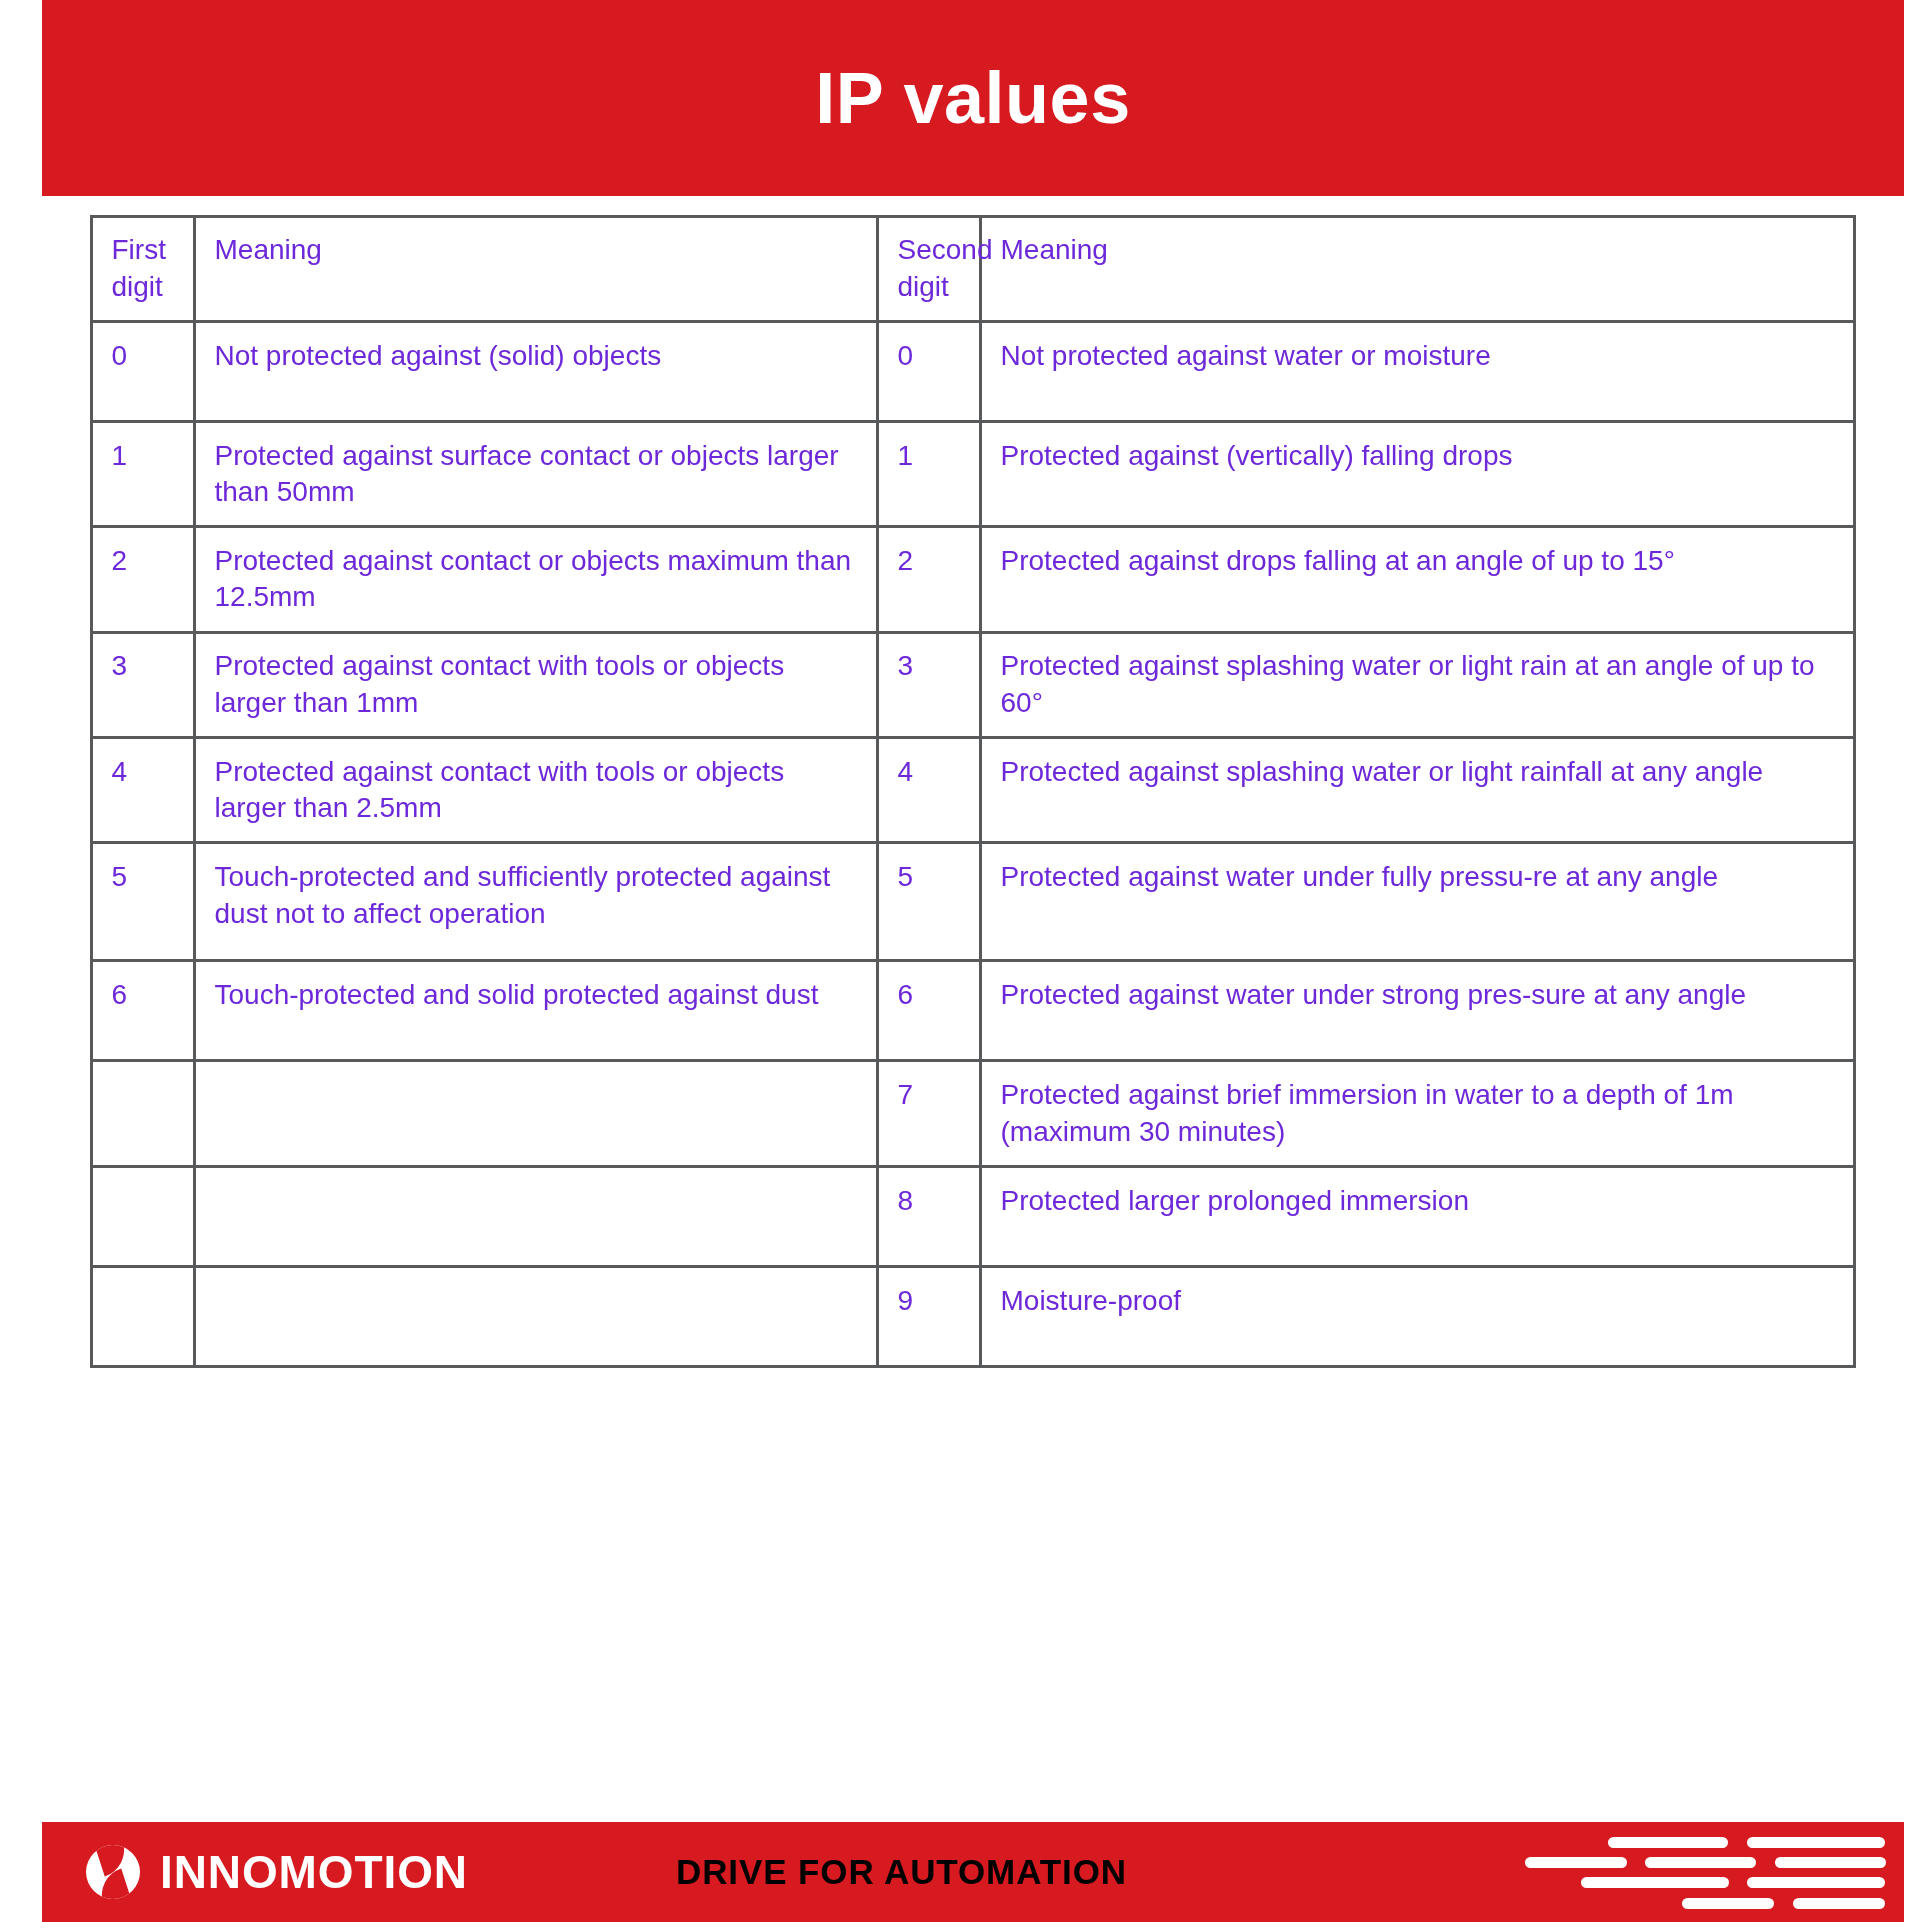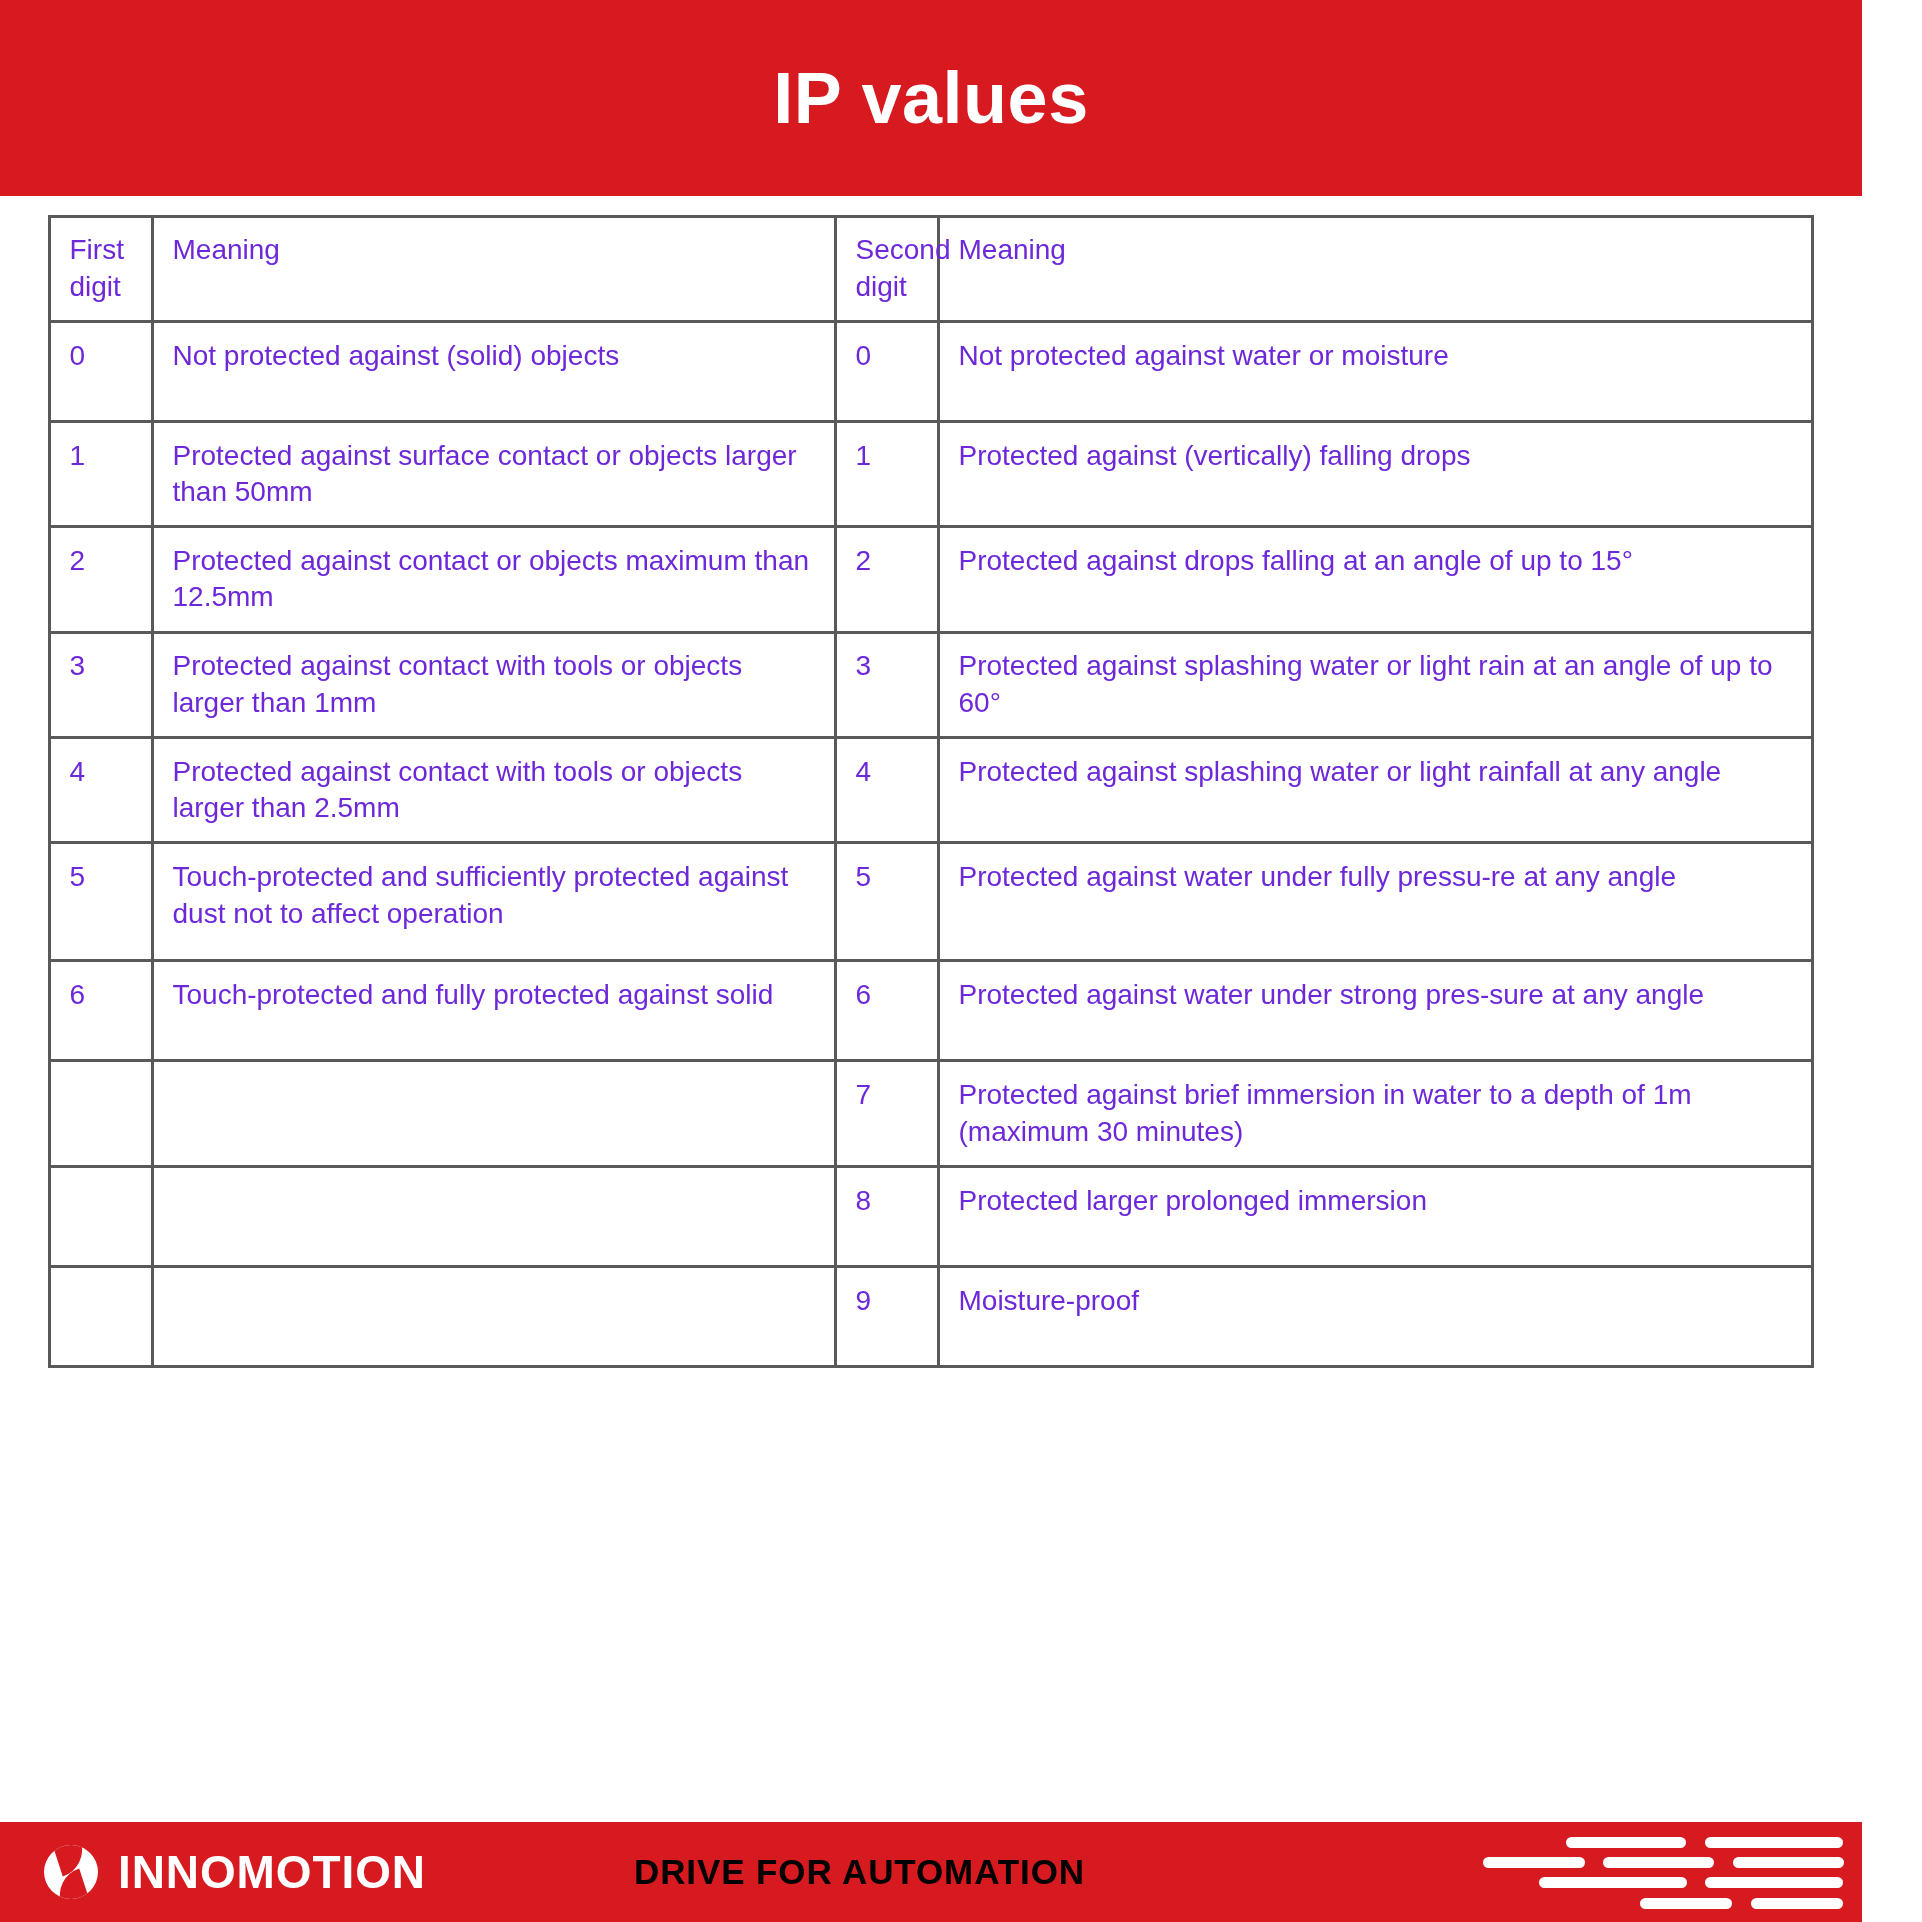--- a/index.html
+++ b/index.html
@@ -12,20 +12,21 @@
     background: #ffffff;
     font-family: "Liberation Sans", sans-serif;
     overflow: hidden;
   }
   .page {
     position: relative;
     width: 1862px;
     height: 1922px;
     display: flex;
     flex-direction: column;
+    margin-left: 42px;
   }
 
   
   .header {
     background: #d71920;
     height: 196px;
     flex: 0 0 196px;
     display: flex;
     align-items: center;
     justify-content: center;
@@ -208,21 +209,21 @@
 
         <tr class="row-tall">
           <td class="digit">5</td>
           <td>Touch-protected and sufficiently protected against dust not to affect operation</td>
           <td class="digit">5</td>
           <td>Protected against water under fully pressu-re at any angle</td>
         </tr>
 
         <tr class="row-b">
           <td class="digit">6</td>
-          <td>Touch-protected and fully protected against solid</td>
+          <td>Touch-protected and solid protected against dust</td>
           <td class="digit">6</td>
           <td>Protected against water under strong pres-sure at any angle</td>
         </tr>
 
         <tr class="row-b">
           <td class="digit"></td>
           <td></td>
           <td class="digit">7</td>
           <td>Protected against brief immersion in water to a depth of 1m (maximum 30 minutes)</td>
         </tr>

